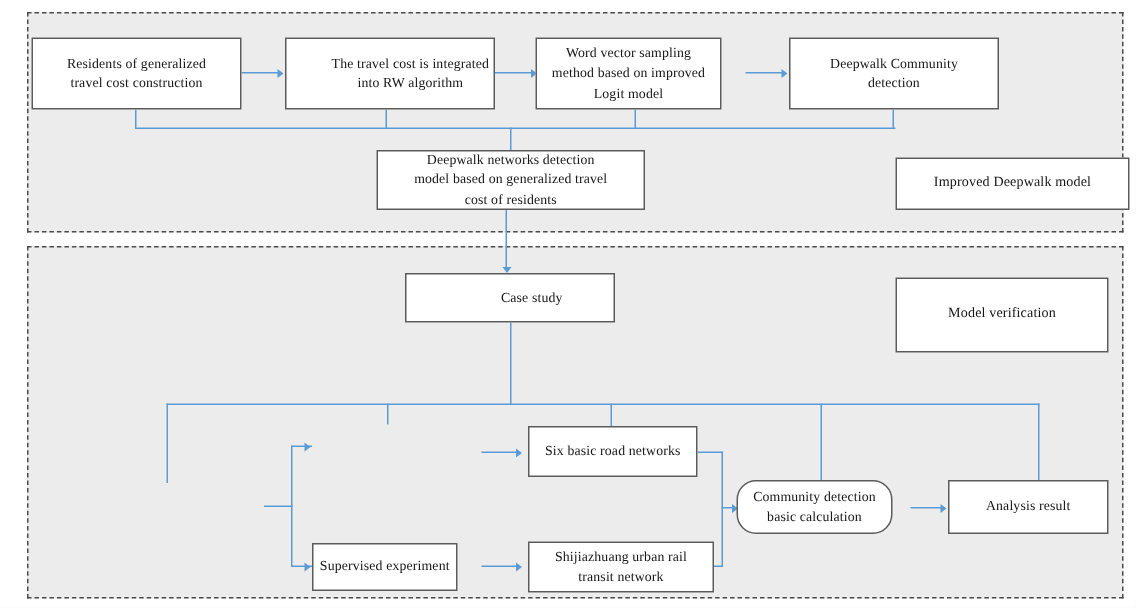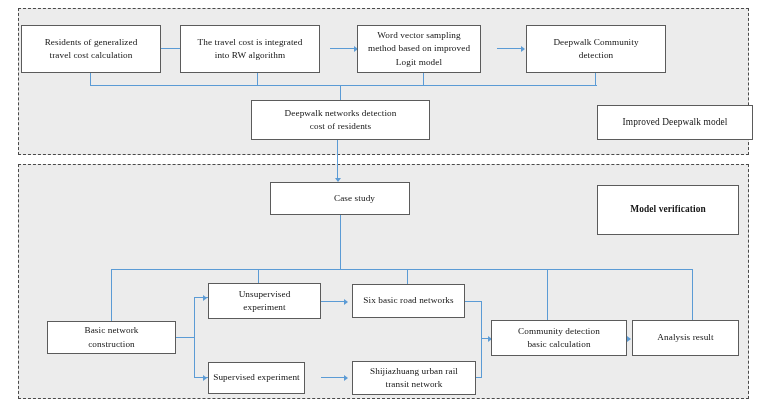--- a/index.html
+++ b/index.html
@@ -118,25 +118,25 @@
   <div class="v-line" style="left:481px; top:301px; height:77px;"></div>
   <div class="h-line" style="left:481px; top:338px; width:9px;"></div>
   <div class="arrow-r" style="left:488px; top:335.6px;"></div>
 
   <div class="h-line" style="left:607px; top:338px; width:21px;"></div>
   <div class="arrow-r" style="left:627px; top:335.6px;"></div>
 
   <div class="box" style="left:21px; top:25px; width:140px; height:48px;">
     <div>
       <span>Residents of generalized</span>
-      <span>travel cost calculation</span>
-    </div>
-  </div>
-
-  <div class="box" style="left:180px; top:25px; width:140px; height:48px;">
+      <span>travel cost construction</span>
+    </div>
+  </div>
+
+  <div class="box" style="left:190px; top:25px; width:140px; height:48px;justify-content:flex-end;">
     <div>
       <span>The travel cost is integrated</span>
       <span>into RW algorithm</span>
     </div>
   </div>
 
   <div class="box" style="left:357px; top:25px; width:124px; height:48px;">
     <div>
       <span>Word vector sampling</span>
       <span>method based on improved</span>
@@ -147,66 +147,55 @@
   <div class="box" style="left:526px; top:25px; width:140px; height:48px;">
     <div>
       <span>Deepwalk  Community</span>
       <span>detection</span>
     </div>
   </div>
 
   <div class="box" style="left:251px; top:100px; width:179px; height:40px;">
     <div>
       <span>Deepwalk networks detection</span>
+      <span>model based on generalized travel</span>
       <span>cost of residents</span>
     </div>
   </div>
 
   <div class="box label-only" style="left:597px; top:105px; width:156px; height:35px;">
     <span>Improved Deepwalk model</span>
   </div>
 
   <div class="box" style="left:270px; top:182px; width:140px; height:33px;padding-left:32px;">
     <span>Case study</span>
   </div>
 
-  <div class="box label-only" style="left:597px; top:185px; width:142px; height:50px;font-weight:bold;">
+  <div class="box label-only" style="left:597px; top:185px; width:142px; height:50px;">
     <span>Model verification</span>
   </div>
 
-  <div class="box" style="left:47px; top:321px; width:129px; height:33px;">
-    <div>
-      <span>Basic network</span>
-      <span>construction</span>
-    </div>
-  </div>
-
-  <div class="box" style="left:208px; top:283px; width:113px; height:36px;">
-    <div>
-      <span>Unsupervised</span>
-      <span>experiment</span>
-    </div>
-  </div>
+
 
   <div class="box" style="left:208px; top:362px; width:97px; height:32px;">
     <span>Supervised experiment</span>
   </div>
 
   <div class="box" style="left:352px; top:284px; width:113px; height:34px;">
     <span>Six basic road networks</span>
   </div>
 
   <div class="box" style="left:352px; top:361px; width:124px; height:34px;">
     <div>
       <span>Shijiazhuang urban rail</span>
       <span>transit network</span>
     </div>
   </div>
 
-  <div class="box" style="left:491px; top:320px; width:136px; height:36px;">
+  <div class="box" style="left:491px; top:320px; width:104px; height:36px;border-radius:13px;">
     <div>
       <span>Community detection</span>
       <span>basic calculation</span>
     </div>
   </div>
 
   <div class="box" style="left:632px; top:320px; width:107px; height:36px;">
     <span>Analysis result</span>
   </div>
 

